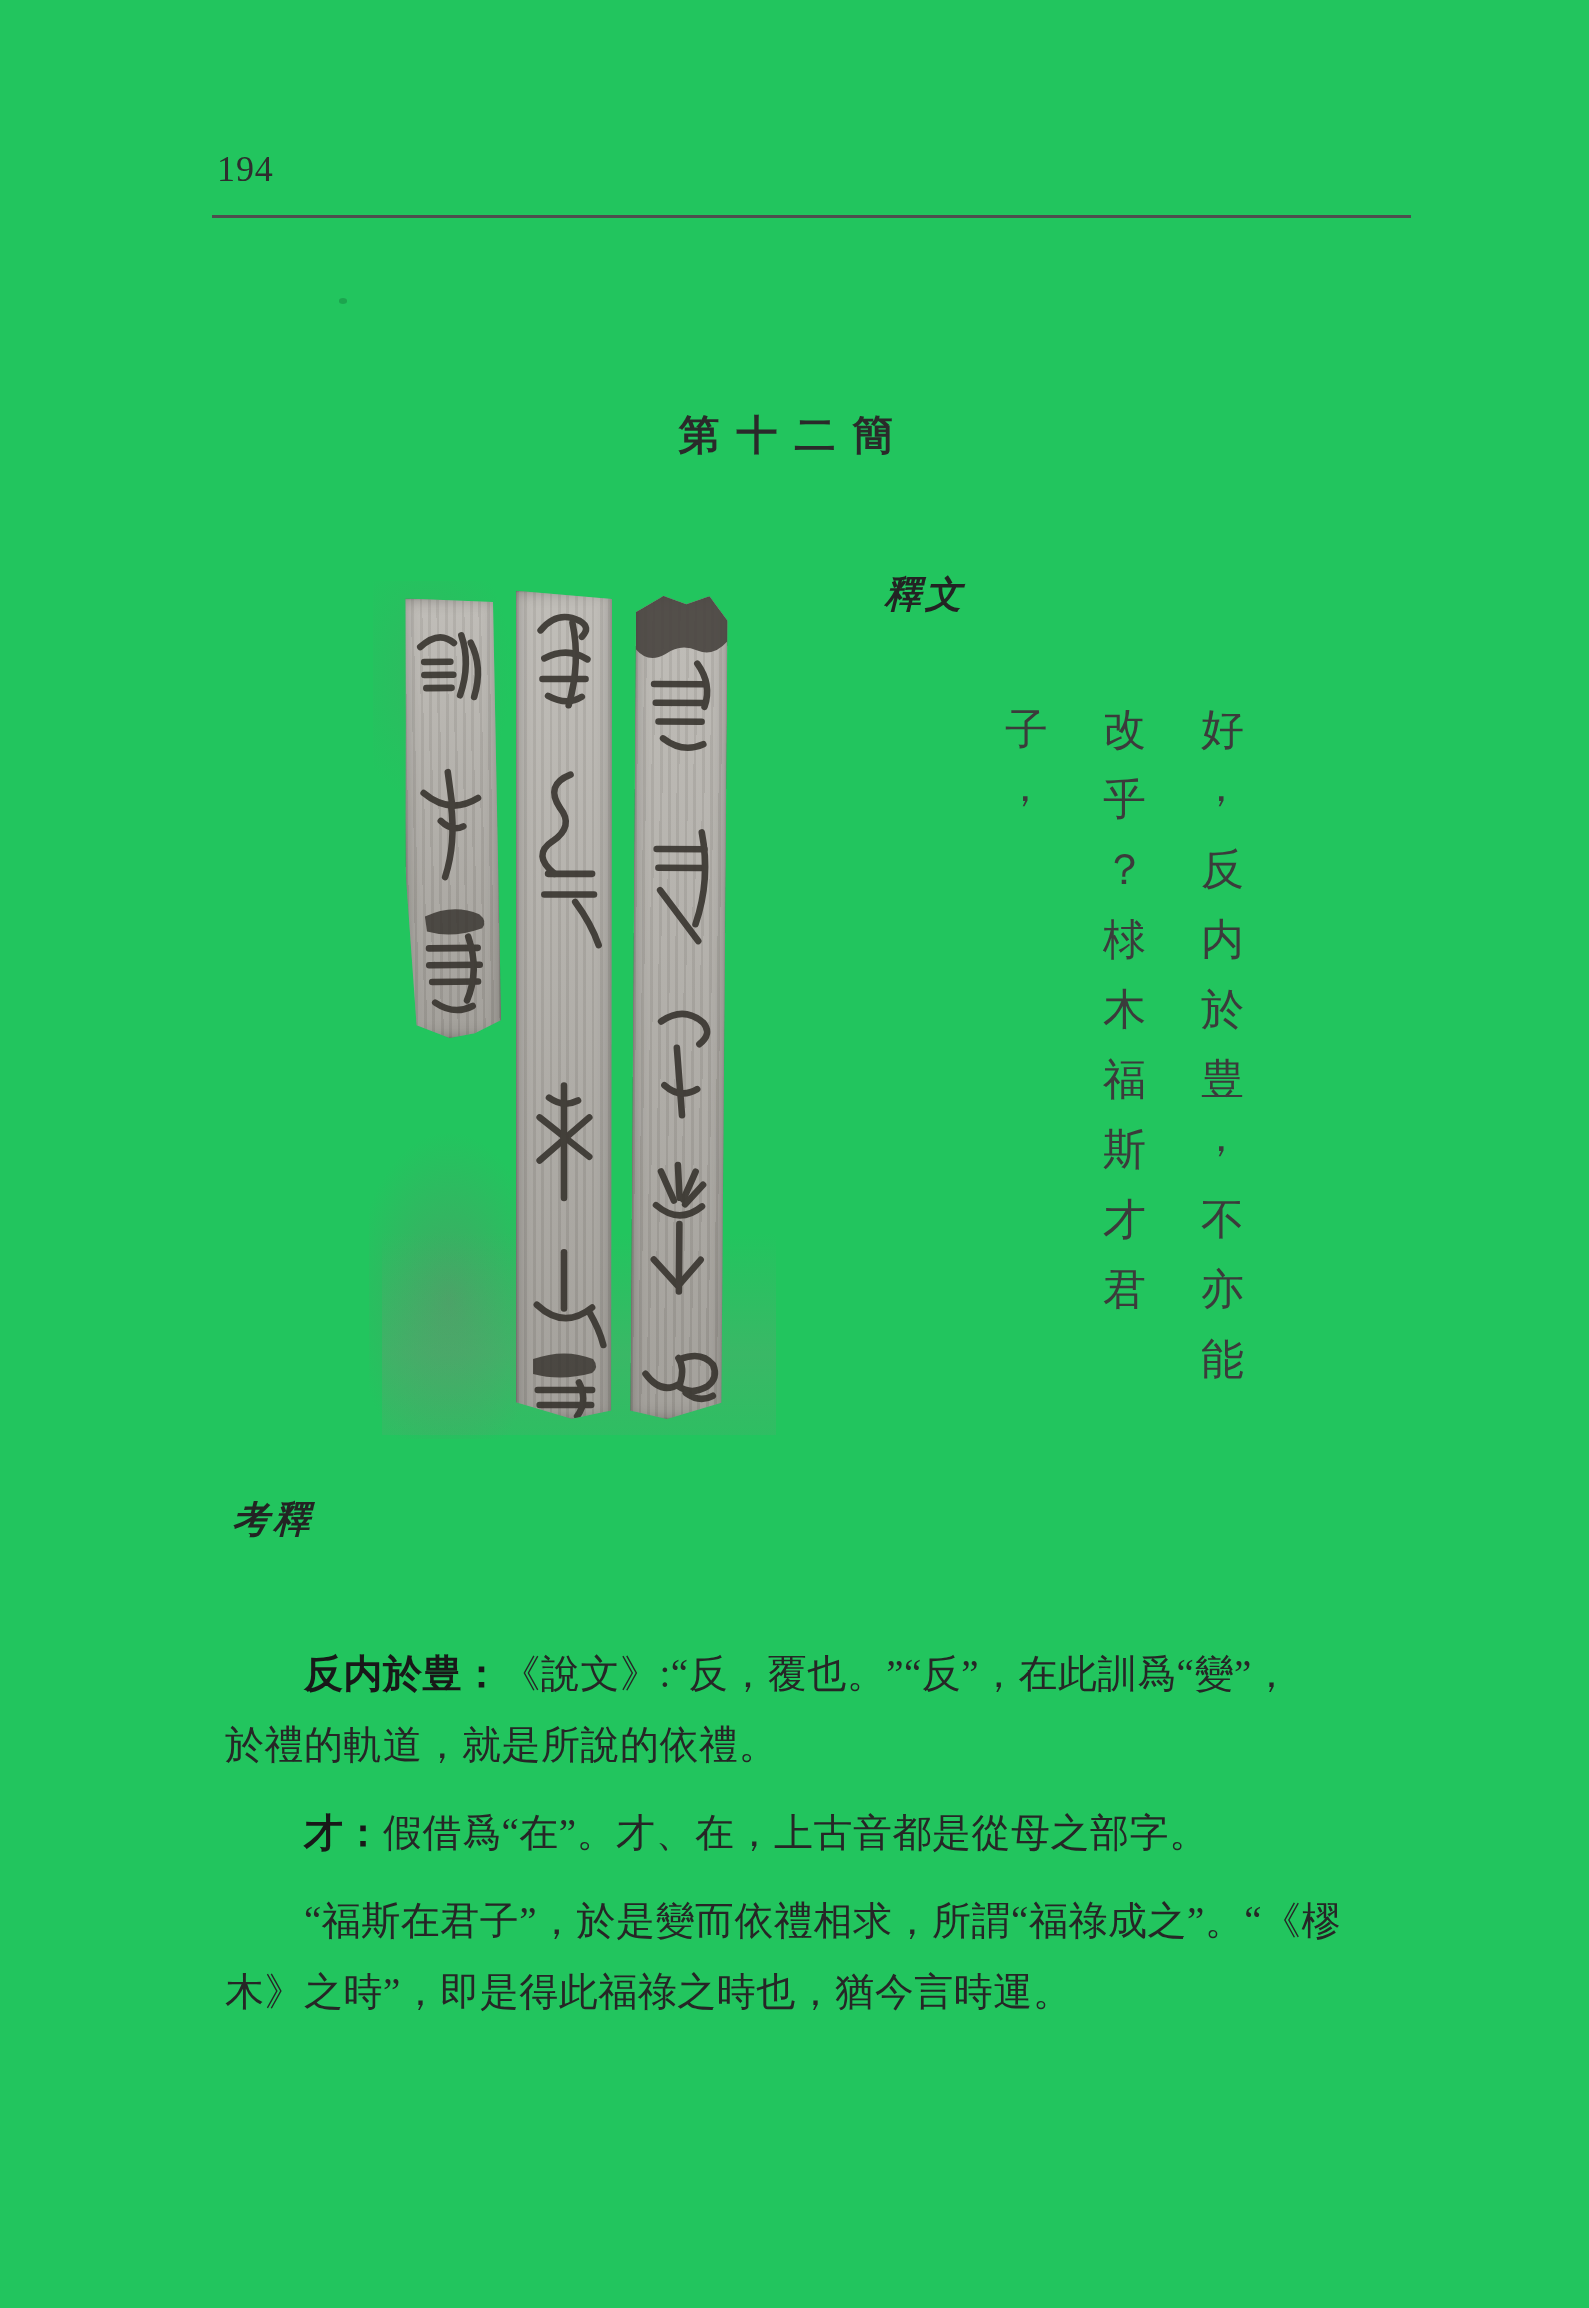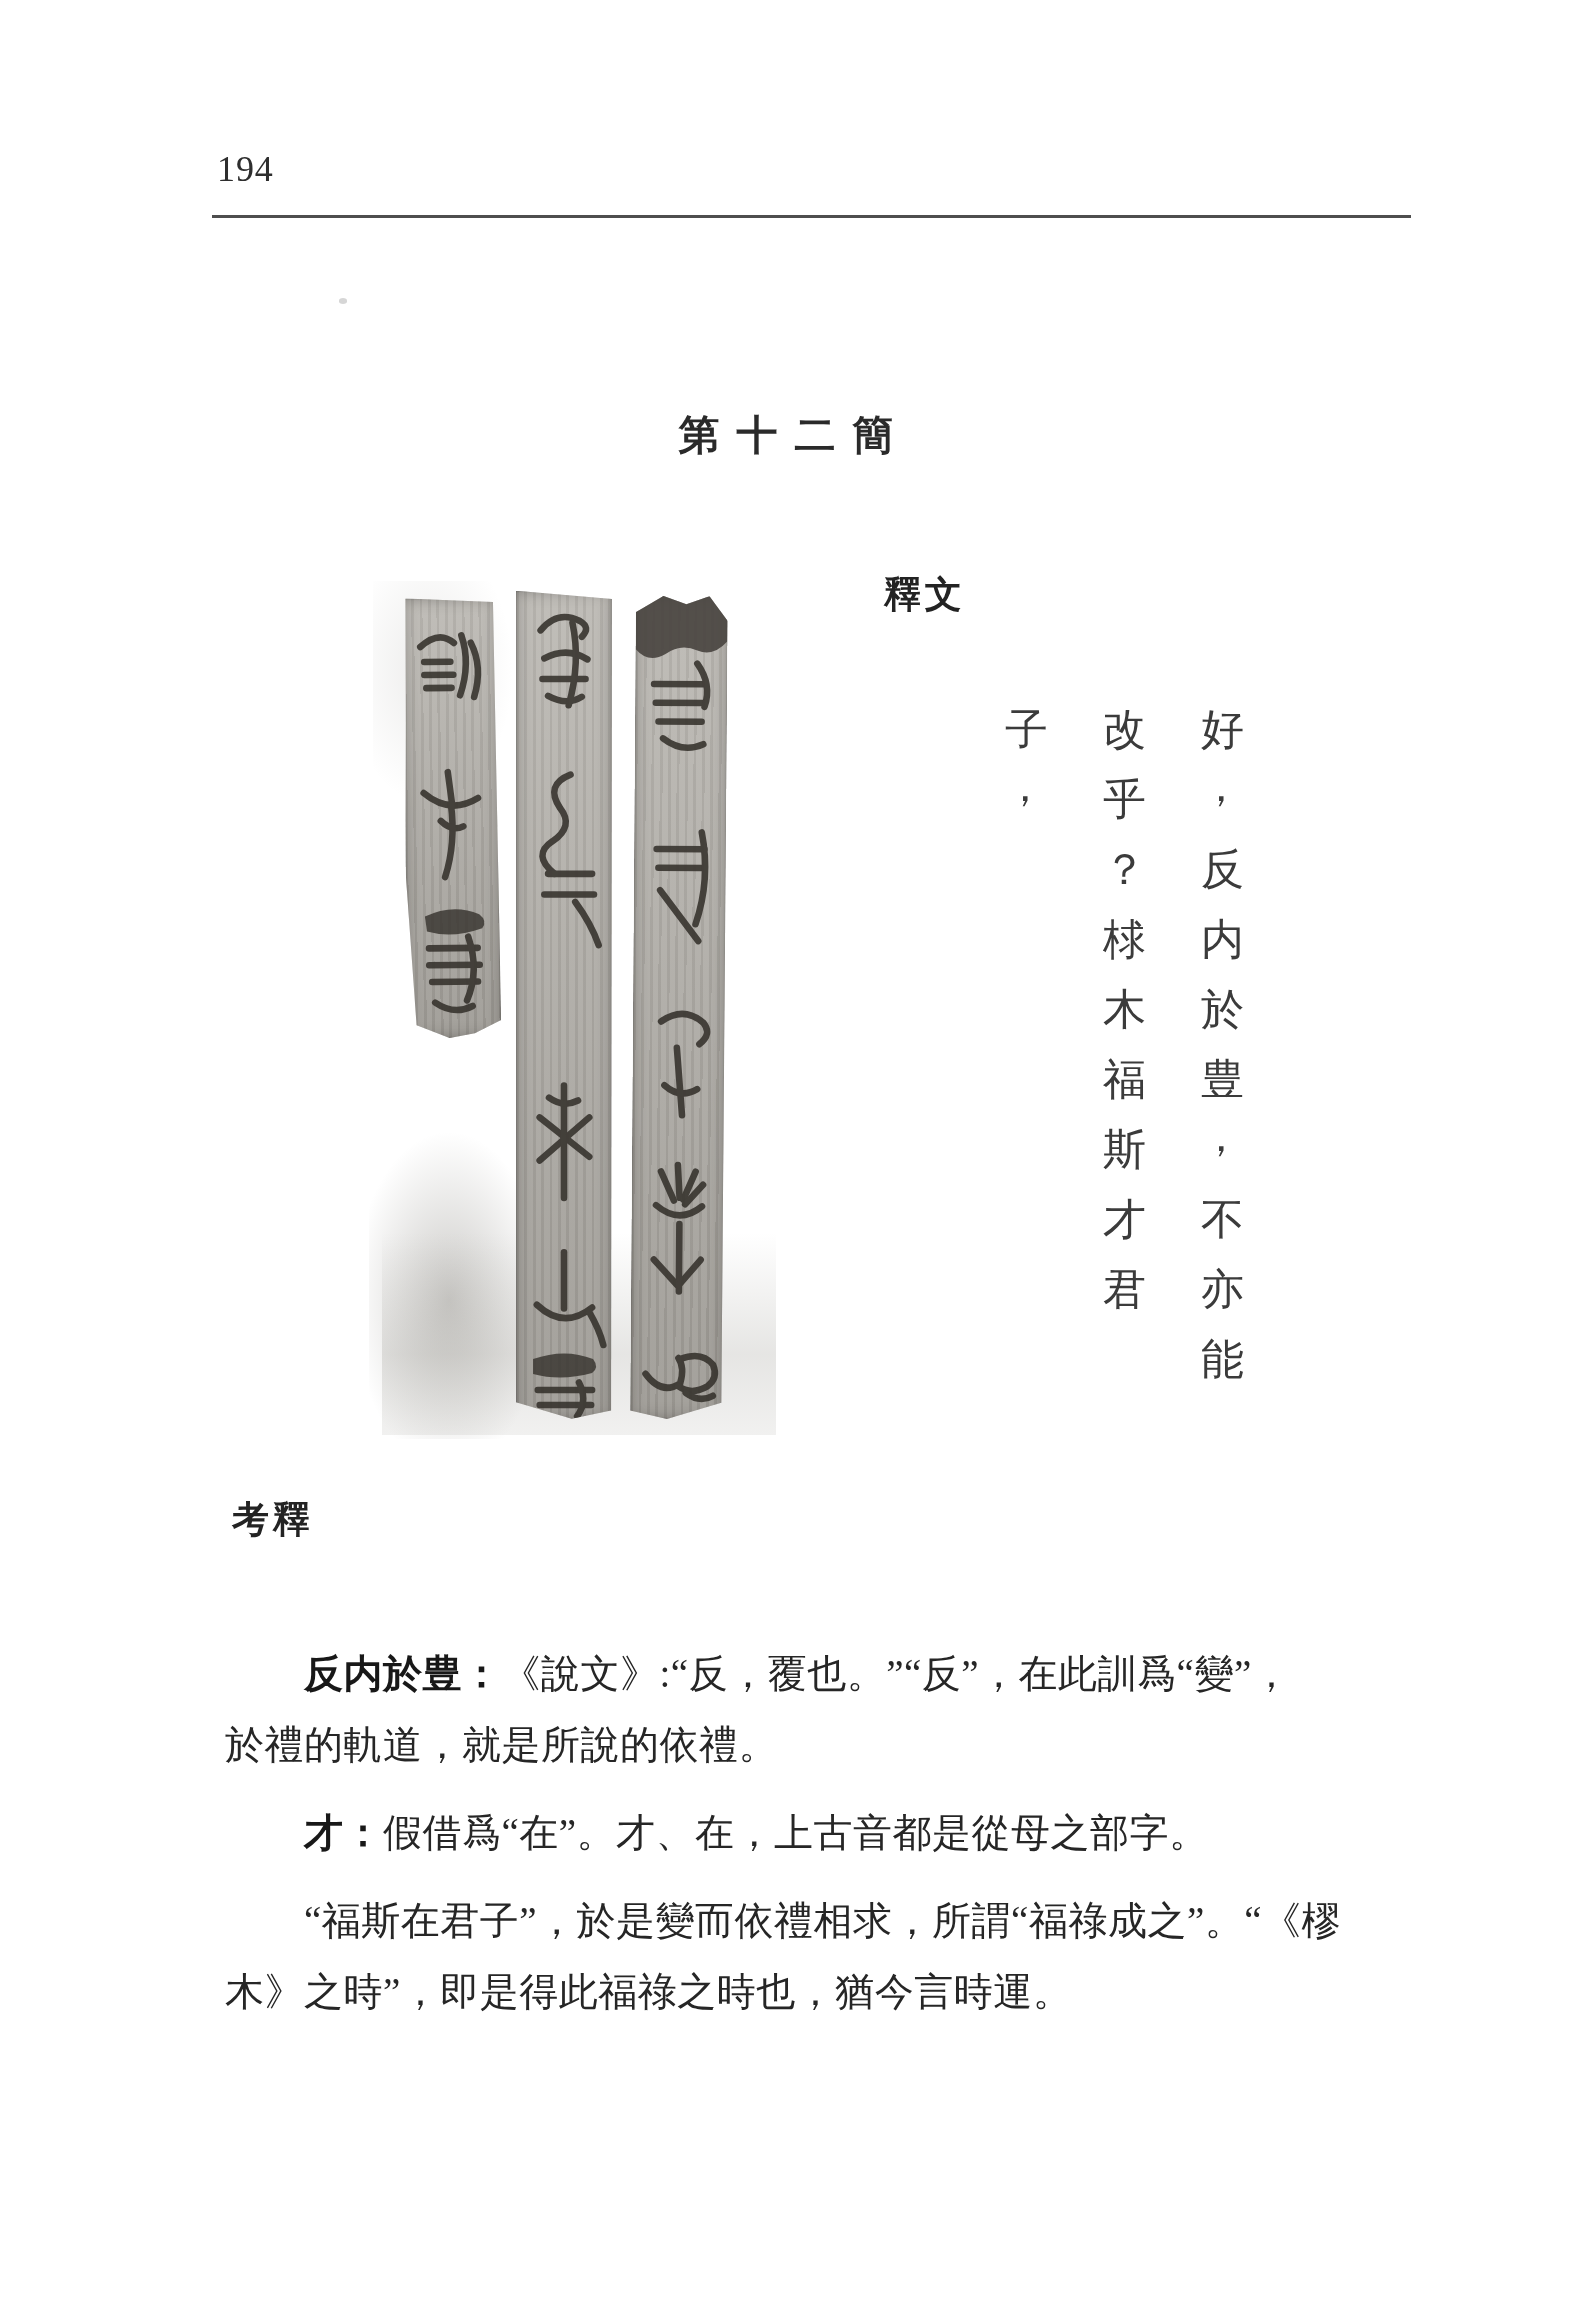--- a/index.html
+++ b/index.html
@@ -1,34 +1,34 @@
 <!DOCTYPE html>
 <html style="font-size:15px"><head>
 <meta charset="utf-8">
 <style>
   html,body{margin:0;padding:0;background:#e8e8e8;}
   .page{
     position:relative; width:1589px; height:2309px; margin:0 auto;
-    background:#ffffff; overflow:hidden;
+    background:#22c55e; overflow:hidden;
     font-family:"Liberation Serif","DejaVu Serif",serif; color:#262626;
   }
   .page-number{position:absolute; top:148px; left:217px; font-size:36px; letter-spacing:0.9px; color:#2e2e2e;}
   .running-head{position:absolute; top:146px; left:0; width:100%; text-align:center; font-size:37px; letter-spacing:4.7px; color:#2e2e2e;}
   .head-rule{position:absolute; top:215px; left:212px; width:1199px; height:2.8px; background:#4e4e4e;}
   .speck{position:absolute; left:339px; top:298px; width:8.4px; height:5.6px; background:rgba(0,0,0,.16); border-radius:50%;}
 
   .section-title{
     position:absolute; top:408px; left:0; width:100%; text-align:center;
     font-size:41px; font-weight:bold; letter-spacing:17px; color:#2a2a2a;
     font-family:"DejaVu Serif","Liberation Serif",serif;
   }
 
   .subheading{
     position:absolute; font-family:"DejaVu Sans","Liberation Sans",sans-serif;
-    font-weight:bold; font-size:37px; color:#232323; letter-spacing:3.7px;
+    font-weight:bold; font-size:37px; color:#232323; letter-spacing:3.7px;font-style:italic;
   }
   .subheading.shiwen{left:884px; top:570px;}
   .subheading.kaoshi{left:232px; top:1495px;}
 
   
   .plate{position:absolute; left:382px; top:587px; width:394px; height:849px;}
   .blob{position:absolute; pointer-events:none;}
   .blob.b1{left:-13px; top:543px; width:178px; height:309px;
     background:radial-gradient(ellipse at 45% 55%, rgba(120,117,110,.38), rgba(120,117,110,0) 70%);}
   .blob.b2{left:0; top:646px; width:394px; height:202px;

